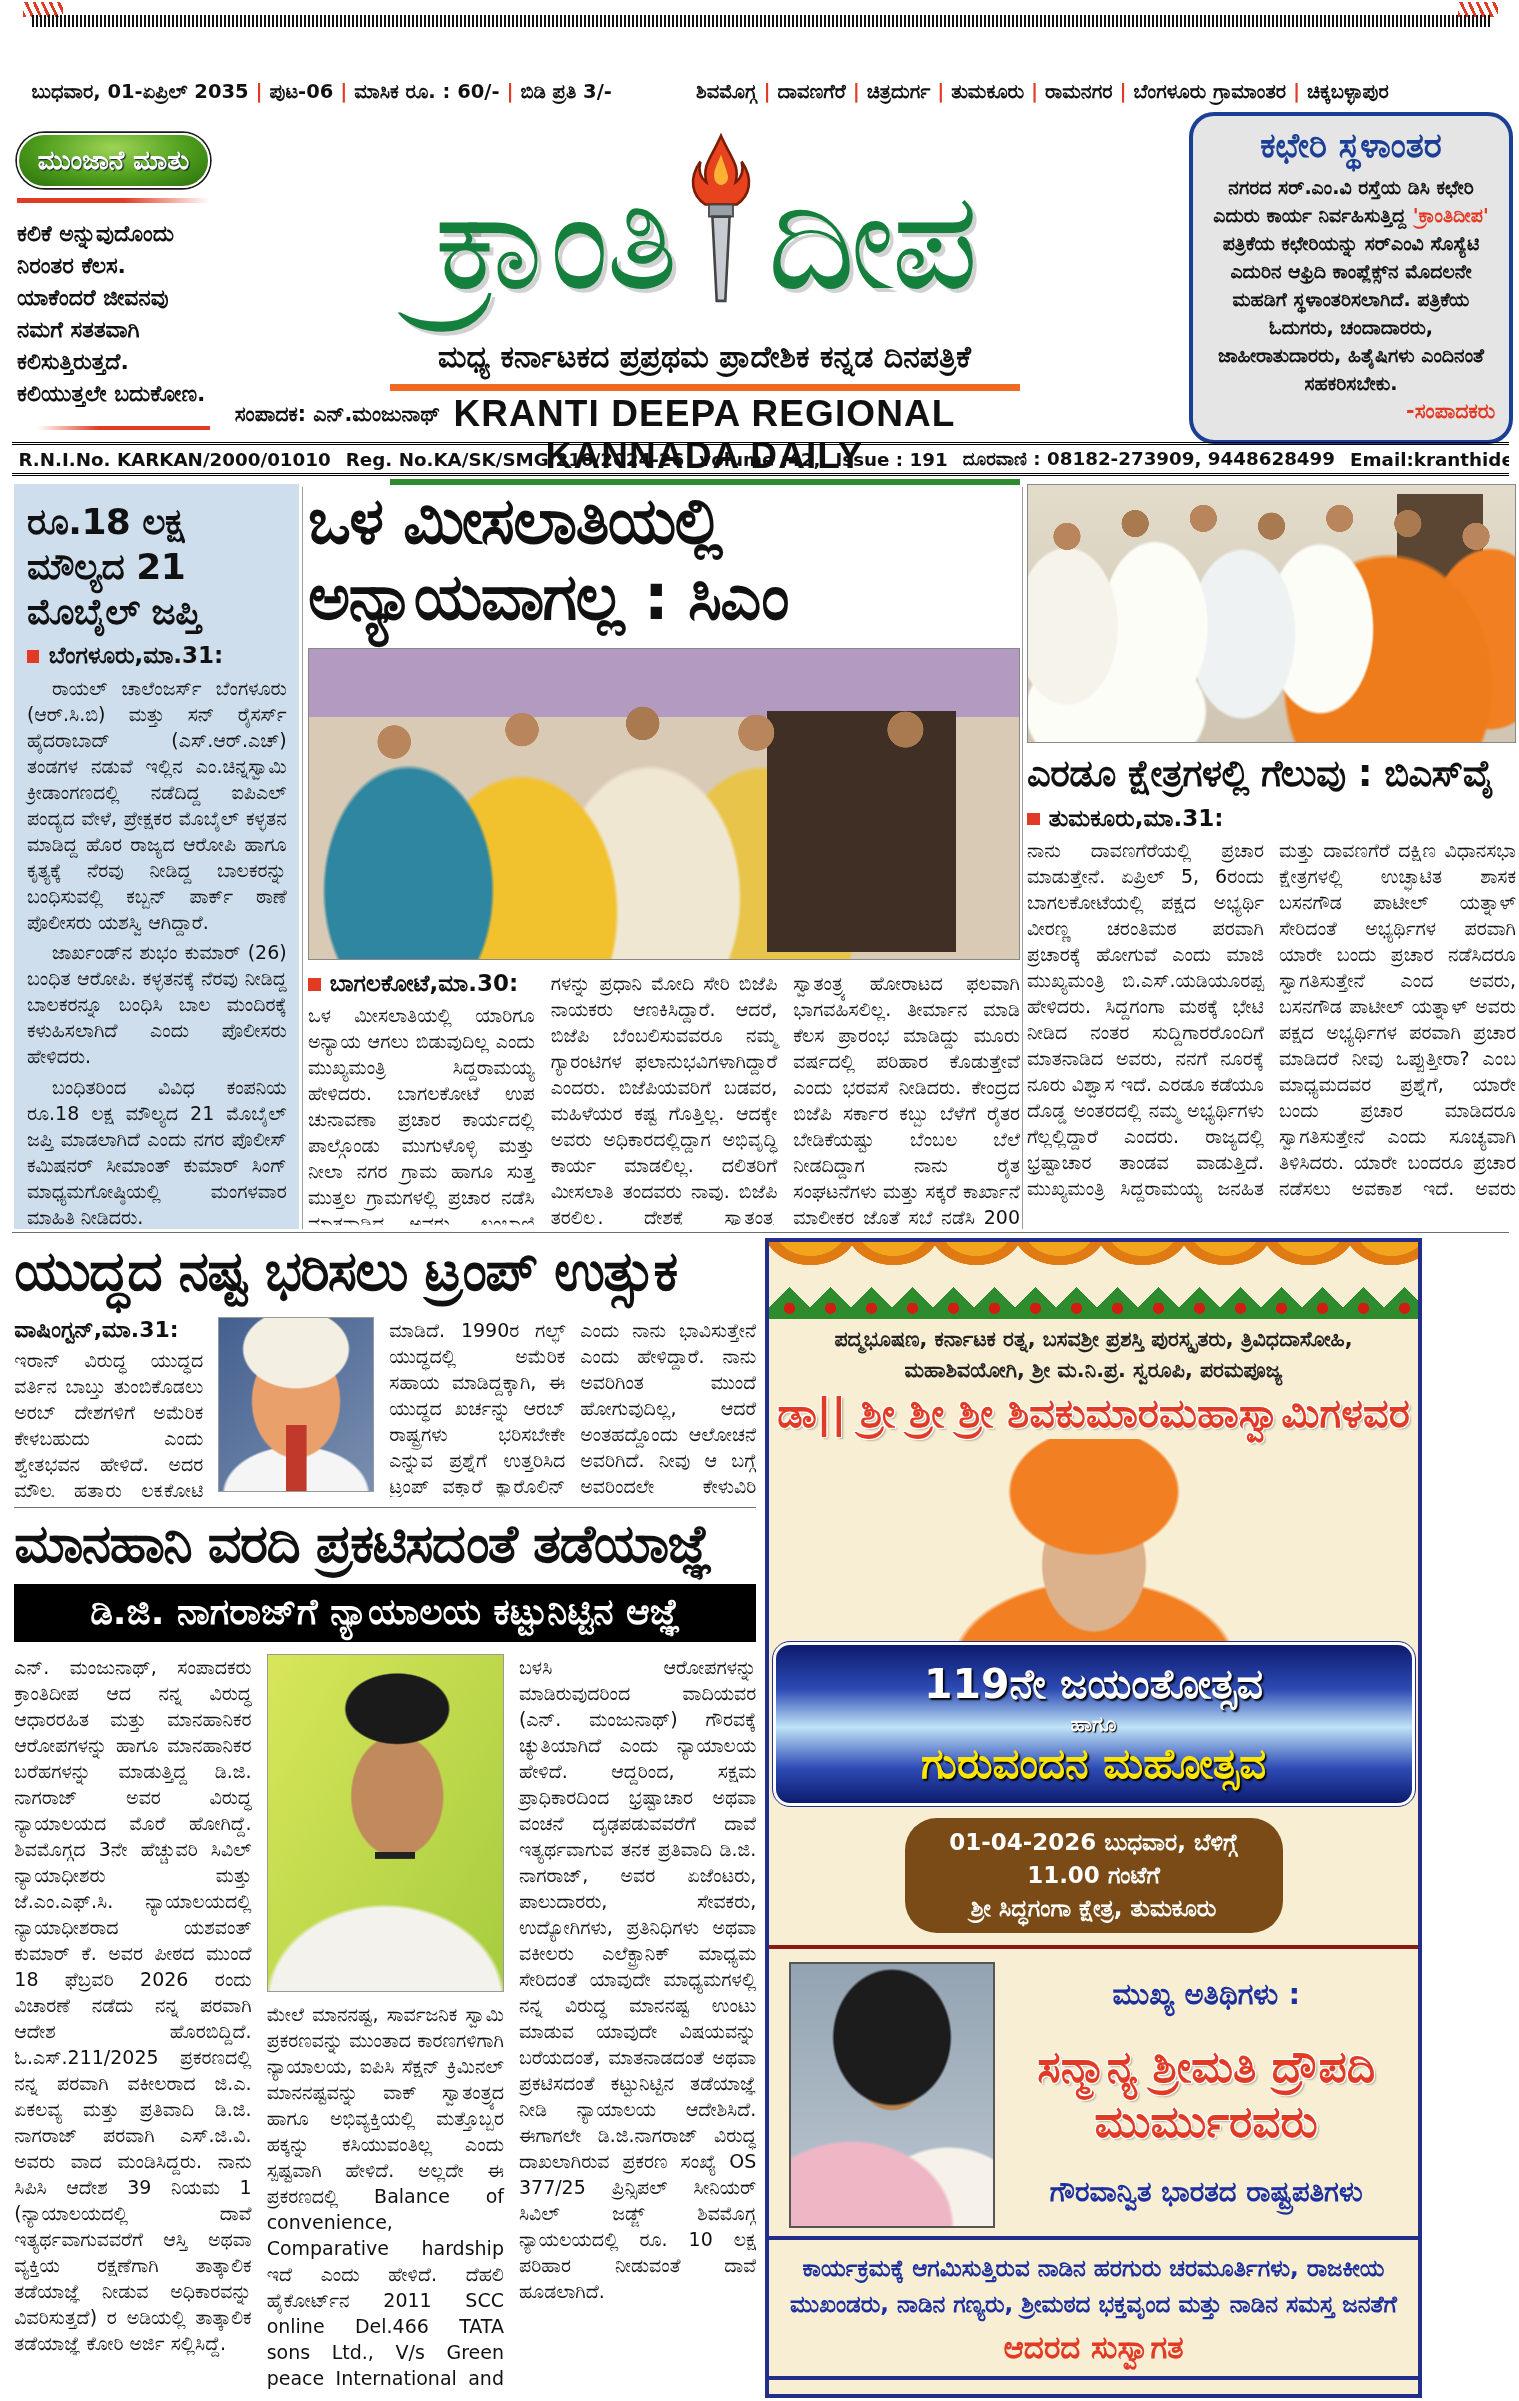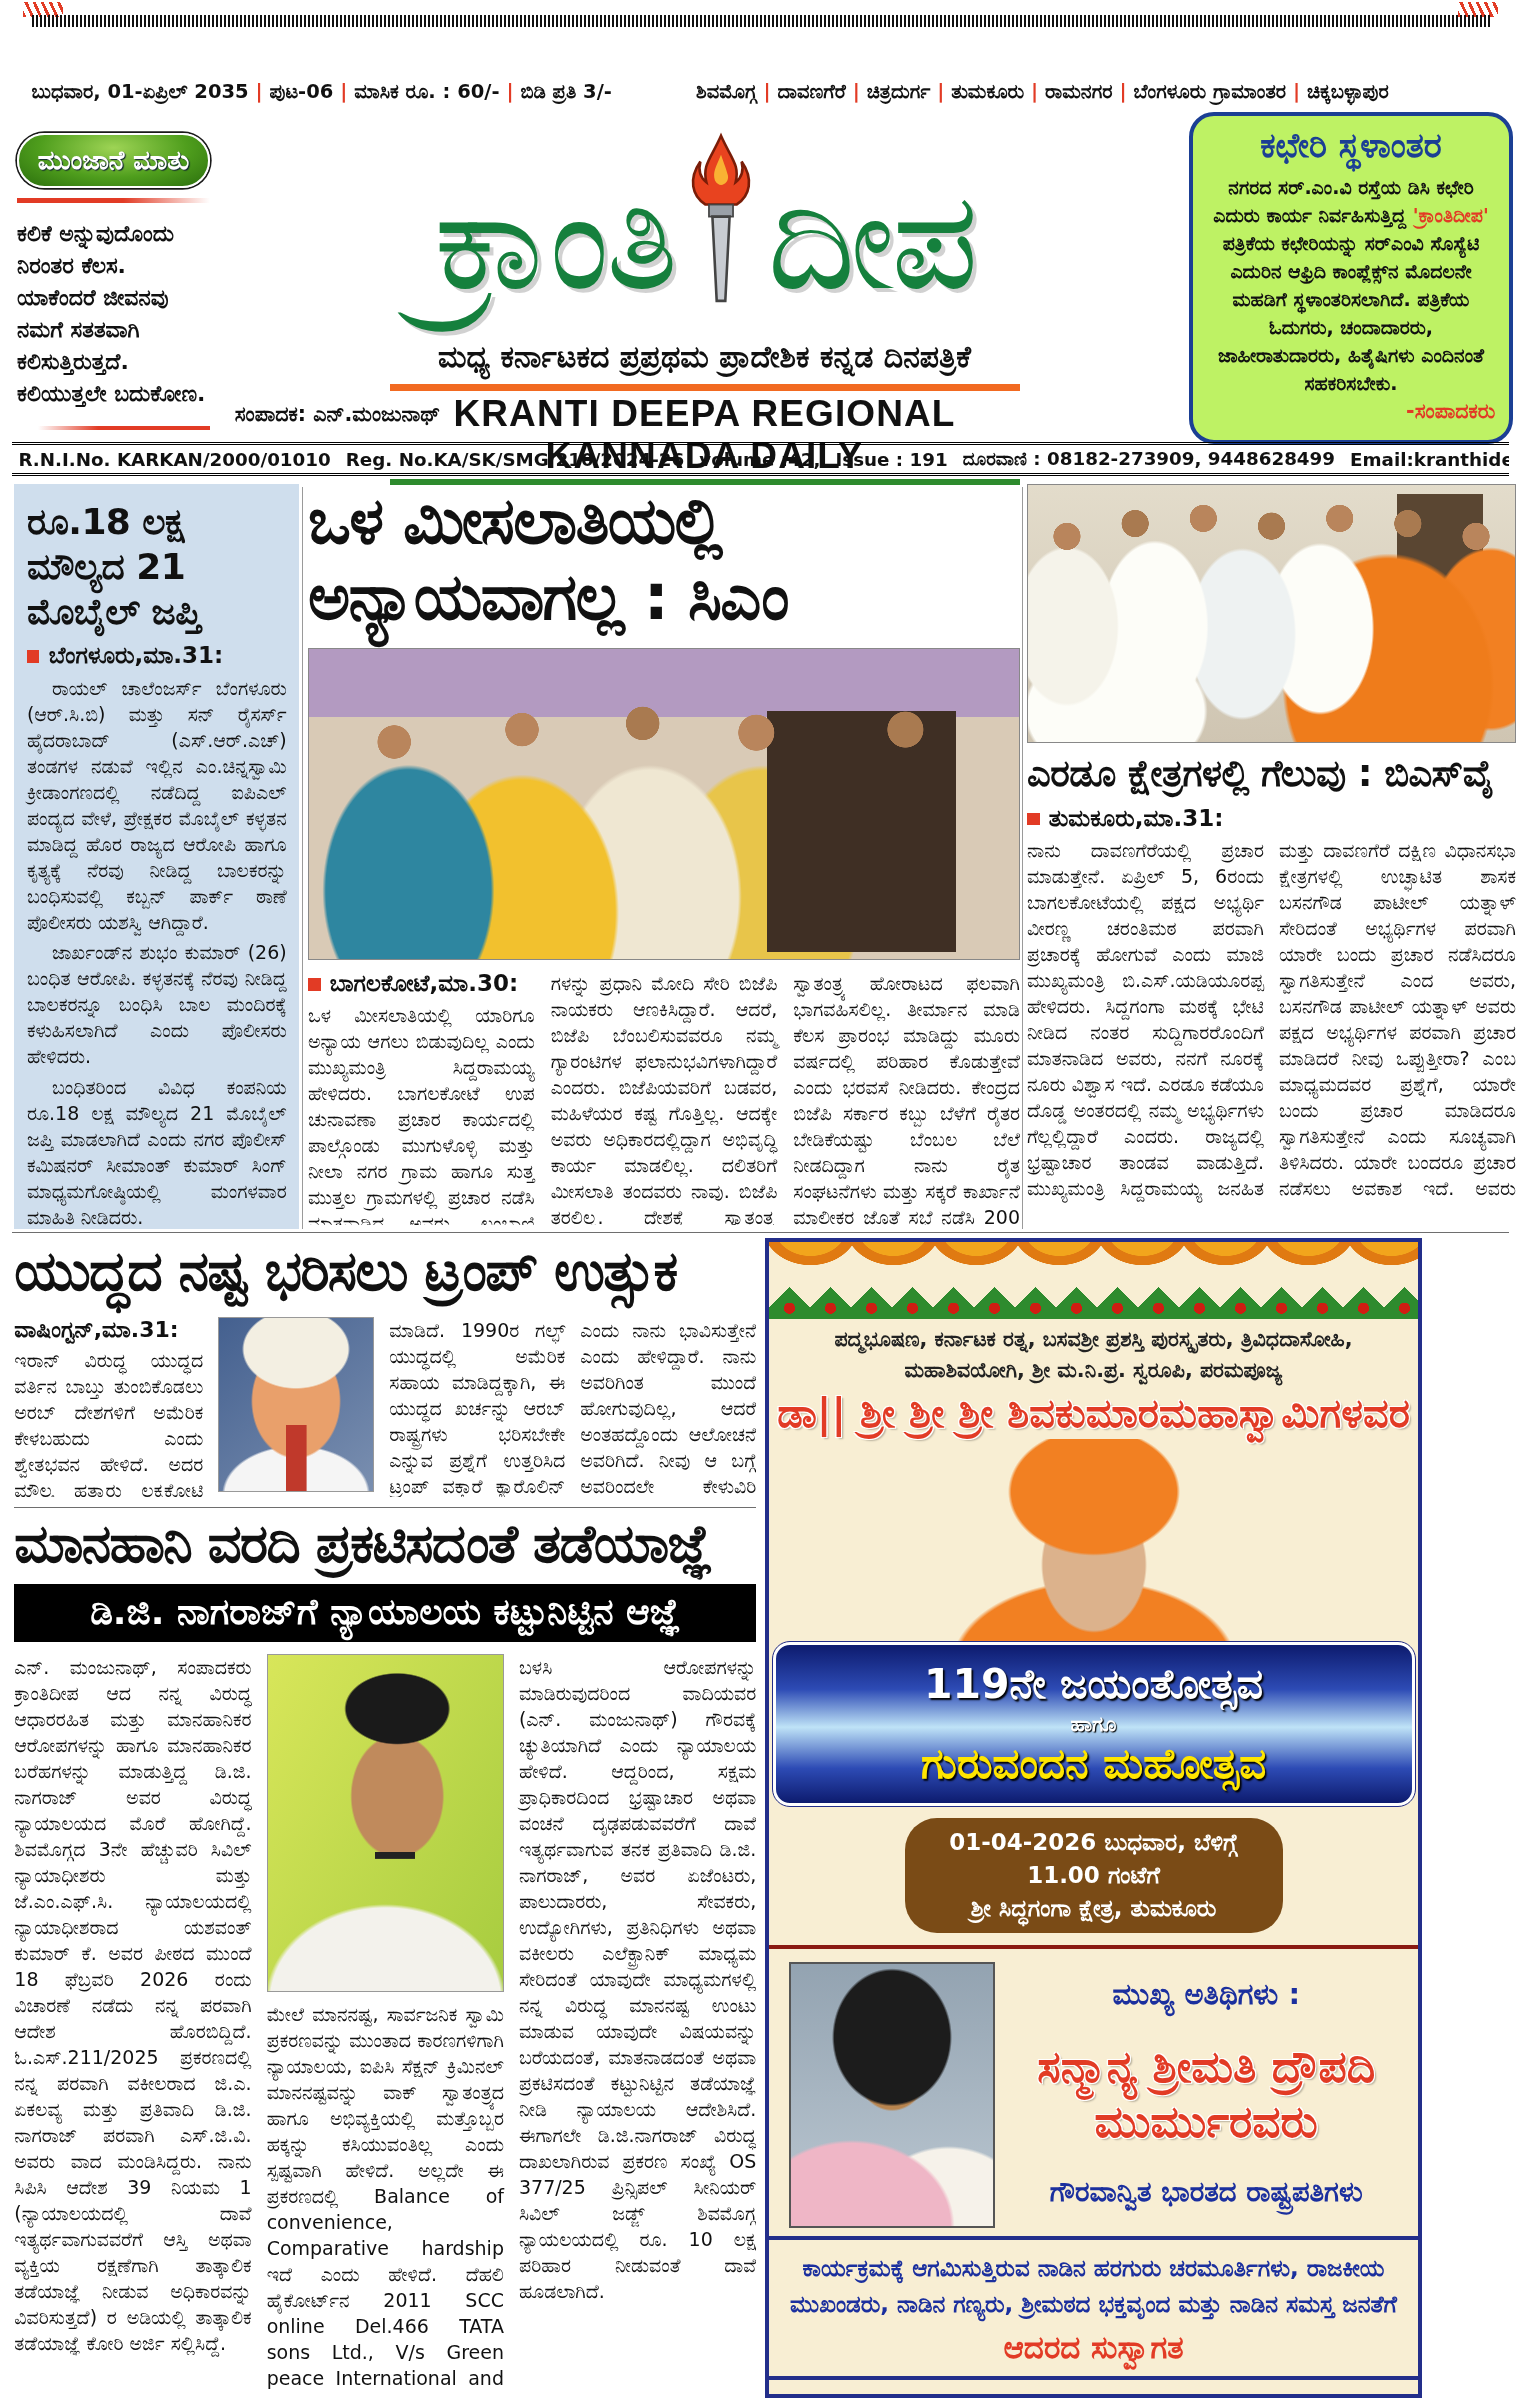--- a/index.html
+++ b/index.html
@@ -28,21 +28,21 @@
   .logo-text { font-size:136px; font-weight:400; letter-spacing:-3.4px; line-height:1.0; color:#15803d; text-shadow:4px 4px 0 rgba(0,0,0,0.18); }
   .torch { width:86px; height:195px; margin:0 3.4px; position:relative; top:-17px; }
   .tagline { margin-top:1.1px; font-size:30px; font-weight:800; }
   .eng-band { width:630px; margin:9.2px auto 0; }
   .bar-orange { height:6.9px; background:#f26a21; }
   .bar-green { height:6.9px; background:#2e8b2e; }
   .eng-text { font-size:37px; font-weight:600; letter-spacing:1.1px; padding:2.3px 0 1.1px; font-family:"Liberation Sans", sans-serif; }
   .editor { position:absolute; left:5.7px; top:259px; font-size:20.6px; font-weight:800; }
 
   
-  #office-box { left:1189px; top:112px; width:324px; height:332px; border:4px solid #1b3f94; border-radius:25px; background:#bef264; padding:9.2px 13.8px; text-align:center; overflow:hidden; }
+  #office-box { left:1189px; top:112px; width:324px; height:332px; border:4px solid #1b3f94; border-radius:25px; background:#e5e5e5; padding:9.2px 13.8px; text-align:center; overflow:hidden; }
   .ob-title { font-size:34px; font-weight:800; color:#1b3f94; }
   .ob-body { margin-top:6.9px; font-size:19px; line-height:28px; font-weight:700; }
   .ob-highlight { color:#e23b25; }
   .ob-sign { margin-top:2.3px; text-align:right; font-size:20.6px; font-weight:800; color:#e23b25; }
 
   
   #rni-bar { left:11.5px; top:442px; width:1497px; height:34px; border-top:3.4px double #000; border-bottom:3.4px double #000; display:flex; align-items:center; gap:15px; padding:0 6.9px; font-size:18.3px; font-weight:700; white-space:nowrap; overflow:hidden; }
 
   
   .vrule { width:0; border-left:1.1px solid #9a9a9a; }

